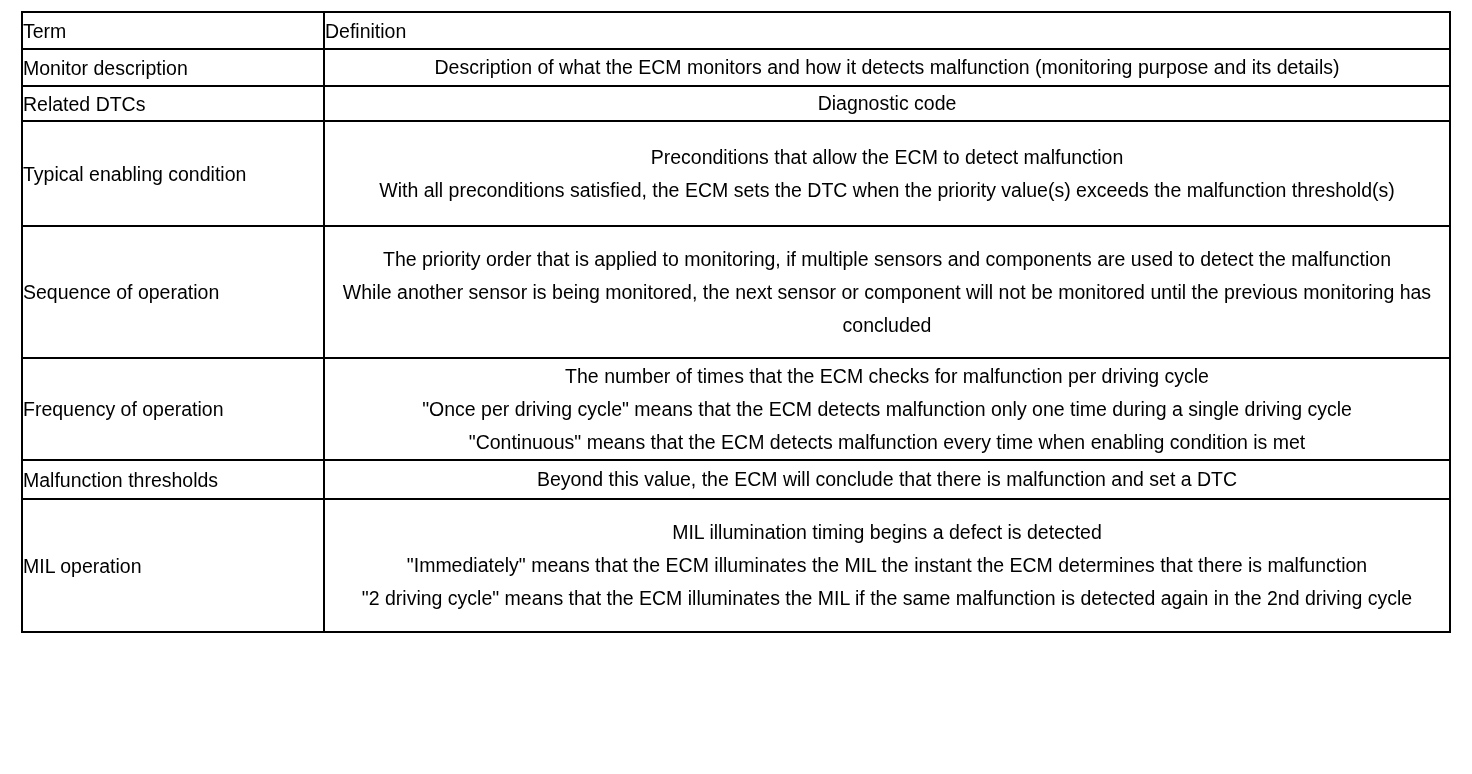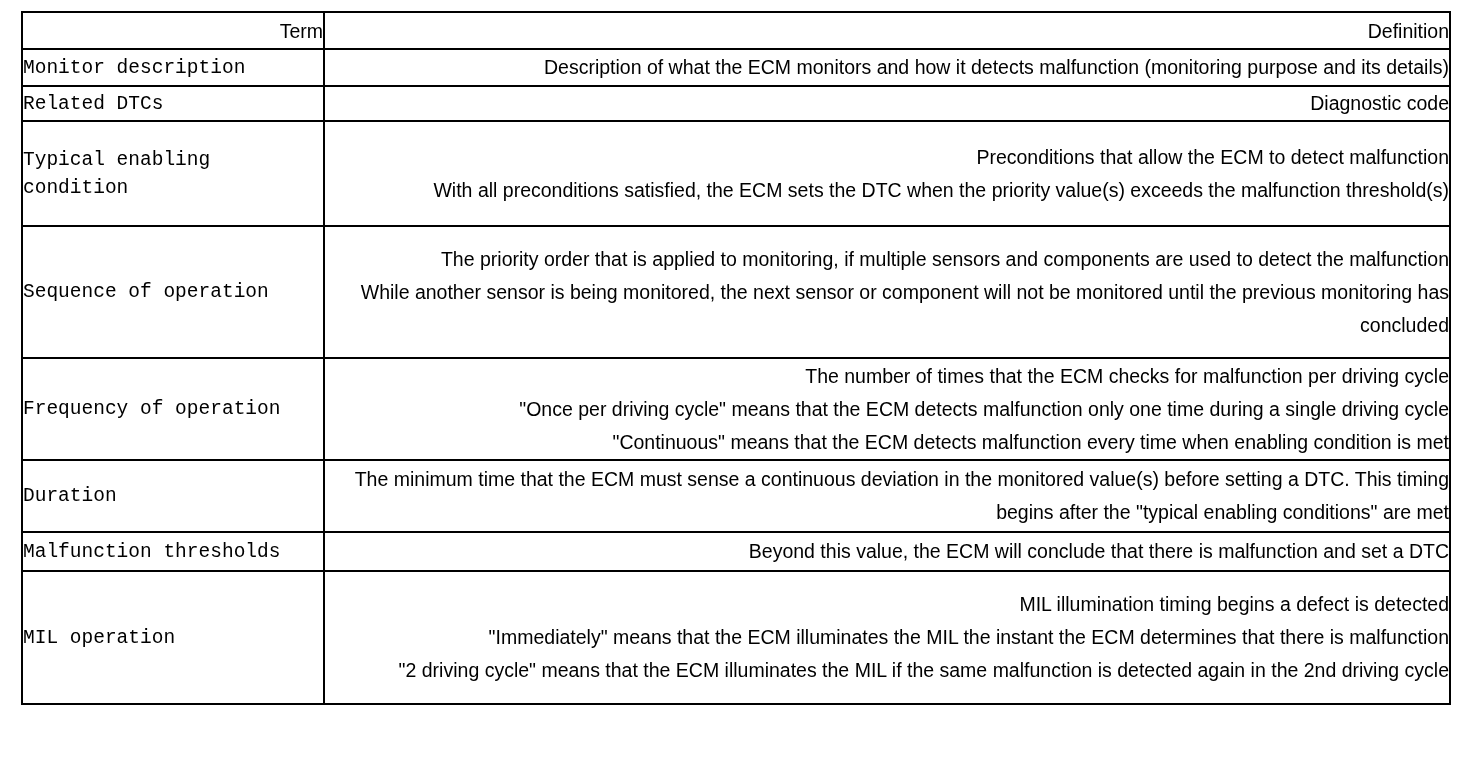--- a/index.html
+++ b/index.html
@@ -37,33 +37,32 @@
     background: #ffffff;
   }
   col.term-col  { width: 302px; }
   col.def-col   { width: 1126px; }
 
   .term-cell {
     padding: 4px 10px 4px 9px;
     font-size: 19.5px;
     line-height: 28px;
     text-align: left;
-    font-family: Liberation Mono, monospace;
   }
   .def-cell {
     padding: 4px 10px 4px 11px;
     font-size: 19.5px;
     line-height: 33px;
-    text-align: right;
+    text-align: center;
   }
   .head-cell {
     padding: 5px 8px;
     font-size: 19.5px;
     line-height: 28px;
-    text-align: right;
+    text-align: left;
     font-weight: normal;
   }
   .def-cell .line { white-space: normal; }
   .def-cell .line + .line { margin-top: 0; }
 
   
   tr.r-head    td, tr.r-head th { height: 35px; }
   tr.r-mon     td { height: 35px; }
   tr.r-dtc     td { height: 33px; }
   tr.r-typ     td { height: 103px; }
@@ -125,26 +124,20 @@
 
       <tr class="r-freq">
         <td class="term-cell">Frequency of operation</td>
         <td class="def-cell">
           <div class="line">The number of times that the ECM checks for malfunction per driving cycle</div>
           <div class="line">"Once per driving cycle" means that the ECM detects malfunction only one time during a single driving cycle</div>
           <div class="line">"Continuous" means that the ECM detects malfunction every time when enabling condition is met</div>
         </td>
       </tr>
 
-      <tr class="r-dur">
-        <td class="term-cell">Duration</td>
-        <td class="def-cell">
-          <div class="line">The minimum time that the ECM must sense a continuous deviation in the monitored value(s) before setting a DTC. This timing begins after the "typical enabling conditions" are met</div>
-        </td>
-      </tr>
 
       <tr class="r-mal">
         <td class="term-cell">Malfunction thresholds</td>
         <td class="def-cell">
           <div class="line">Beyond this value, the ECM will conclude that there is malfunction and set a DTC</div>
         </td>
       </tr>
 
       <tr class="r-mil">
         <td class="term-cell">MIL operation</td>

